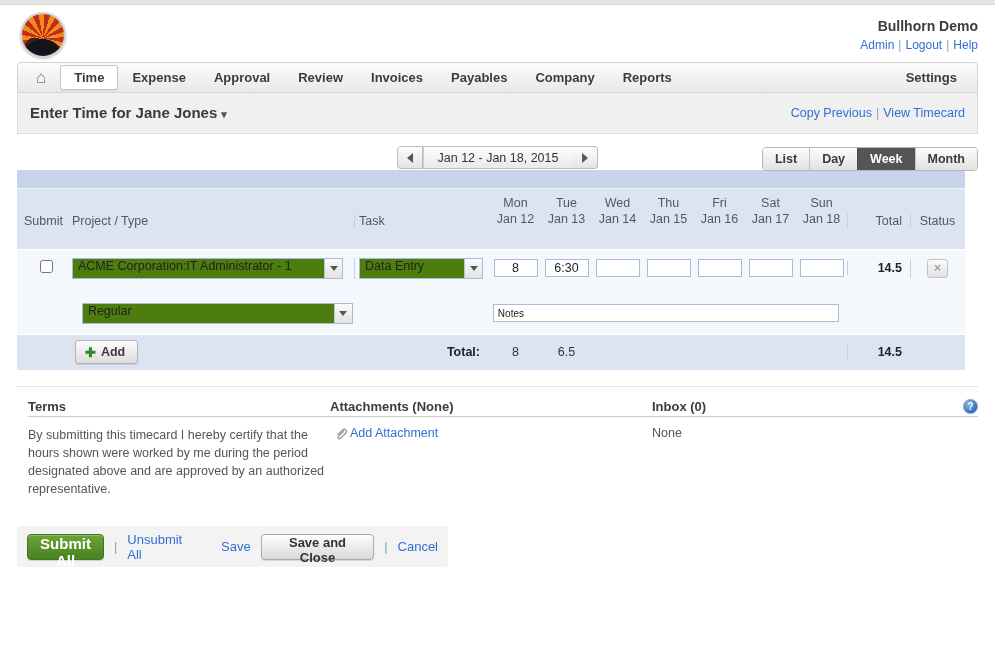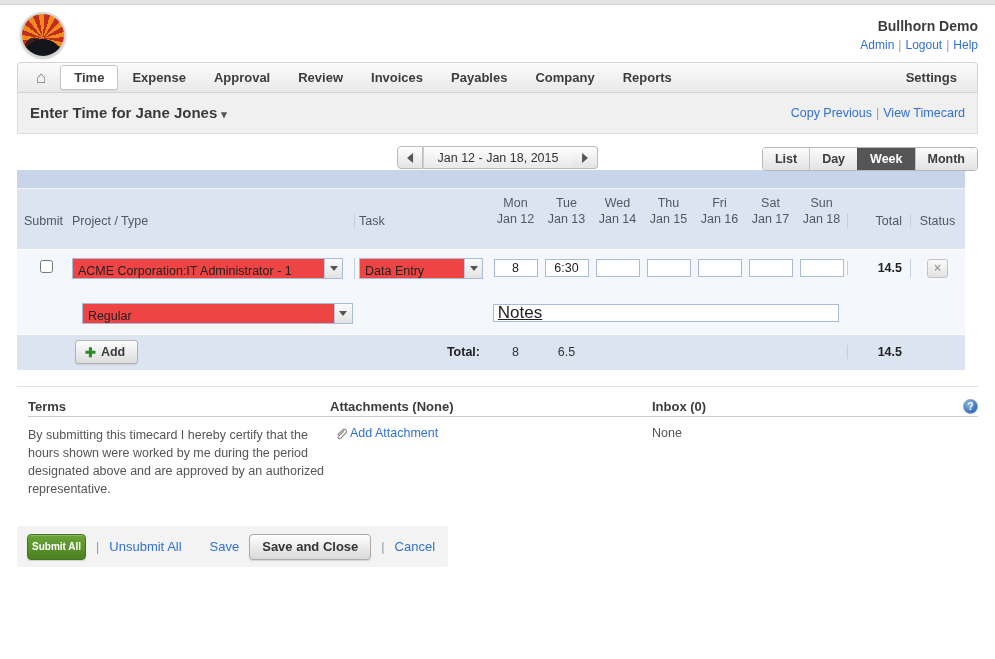--- a/index.html
+++ b/index.html
@@ -75,30 +75,30 @@
   .c-total { width:63px; text-align:right; padding-right:8px; }
   .c-status { width:55px; text-align:center; }
   .thead .c-task, .thead .c-total, .thead .c-status { position:relative; }
   .bl { box-shadow:inset 1px 0 0 #c4cfe3; }
 
   .tbody { background:#f4f8fc; border-top:1px solid #fff; padding:8px 0 10px 0; }
   .rowline { display:flex; align-items:center; }
   .rowline2 { display:flex; align-items:center; margin-top:24px;gap:36px; }
   .chk { width:13px; height:13px; margin-left:16px; cursor:pointer; }
 
-  .sel { height:21px; background:#ef4444; border:1px solid #a9bbd8; display:flex; align-items:flex-end; cursor:pointer; }
+  .sel { height:21px; background:#4d7c0f; border:1px solid #a9bbd8; display:flex; align-items:flex-start; cursor:pointer; }
   .sel-text { flex:1; padding:0 5px; font-size:12.5px; color:#222; white-space:nowrap; overflow:hidden; }
   .sel-arrow { width:18px; align-self:stretch; border-left:1px solid #b9c6dc; background:linear-gradient(#fafafa,#e3e3e3);
     display:flex; align-items:center; justify-content:center; }
   .tri-d { width:0; height:0; border-style:solid; border-width:5px 4px 0 4px; border-color:#555 transparent transparent transparent; }
 
   .day-input { width:44px; height:18px; margin:0 3px; border:1px solid #a9bbd8; text-align:center;
     font-family:"Liberation Sans",sans-serif; font-size:12.5px; color:#222; }
   .notes-input { width:346px; height:18px; margin-left:8px; border:1px solid #a9bbd8; padding:8px 4px;
-    font-family:"Liberation Sans",sans-serif; font-size:17px; color:#222;text-decoration:underline; }
+    font-family:"Liberation Sans",sans-serif; font-size:10px; color:#222; }
   .cell-total { font-weight:bold; color:#222; }
   .xbtn { width:21px; height:19px; border:1px solid #c3c3c3; border-radius:3px; background:linear-gradient(#fafafa,#e2e2e2);
     color:#a0a0a0; font-size:12px; font-weight:bold; line-height:1; cursor:pointer; }
 
   .tfoot { background:#dde4f1; border-top:1px solid #fff; height:36px; }
   .add-btn { margin-left:58px; height:24px; padding:0 12px 0 9px; border:1px solid #b2b2b2; border-radius:3px;
     background:linear-gradient(#fdfdfd,#dcdcdc); font-size:12.5px; font-weight:bold; color:#3c3c3c;
     display:inline-flex; align-items:center; gap:5px; cursor:pointer; box-shadow:0 1px 1px rgba(0,0,0,.1); }
   .plus { color:#2a8a2a; font-size:13px; font-weight:bold; }
   .tot-label { flex:1; text-align:right; padding-right:10px; font-weight:bold; color:#222; }
@@ -117,21 +117,21 @@
   .attach-link { display:inline-flex; align-items:center; gap:1px; margin-left:4px; font-size:12.5px; }
   .none-text { color:#555; }
   .help { width:15px; height:15px; border-radius:50%; background:radial-gradient(circle at 35% 30%, #8fb8ea, #2f6ab8 75%);
     color:#fff; font-size:10px; font-weight:bold; display:flex; align-items:center; justify-content:center;
     border:1px solid #7d9cc8; cursor:pointer; }
 
   
   .footer { margin-top:28px; width:431px; height:41px; background:#f3f3f3; border-radius:3px;
     display:flex; align-items:center; padding:0 10px; gap:10px; }
   .btn-green { height:26px; padding:0 4px; border:1px solid #44751d; border-radius:4px;
-    background:linear-gradient(#6ba437,#4a8122); color:#fff; font-weight:bold; font-size:10px;
+    background:linear-gradient(#6ba437,#4a8122); color:#fff; font-weight:bold; font-size:15px;
     cursor:pointer; box-shadow:inset 0 1px 0 rgba(255,255,255,.25), 0 1px 1px rgba(0,0,0,.15); }
   .btn-gray { height:26px; padding:0 12px; border:1px solid #aaa; border-radius:4px;
     background:linear-gradient(#fefefe,#d9d9d9); color:#333; font-weight:bold; font-size:13px;
     cursor:pointer; box-shadow:0 1px 1px rgba(0,0,0,.12); }
   .pipe { color:#8f9aa6; }
   .foot-link { font-size:13px; }
 </style>
 </head>
 <body>
 

